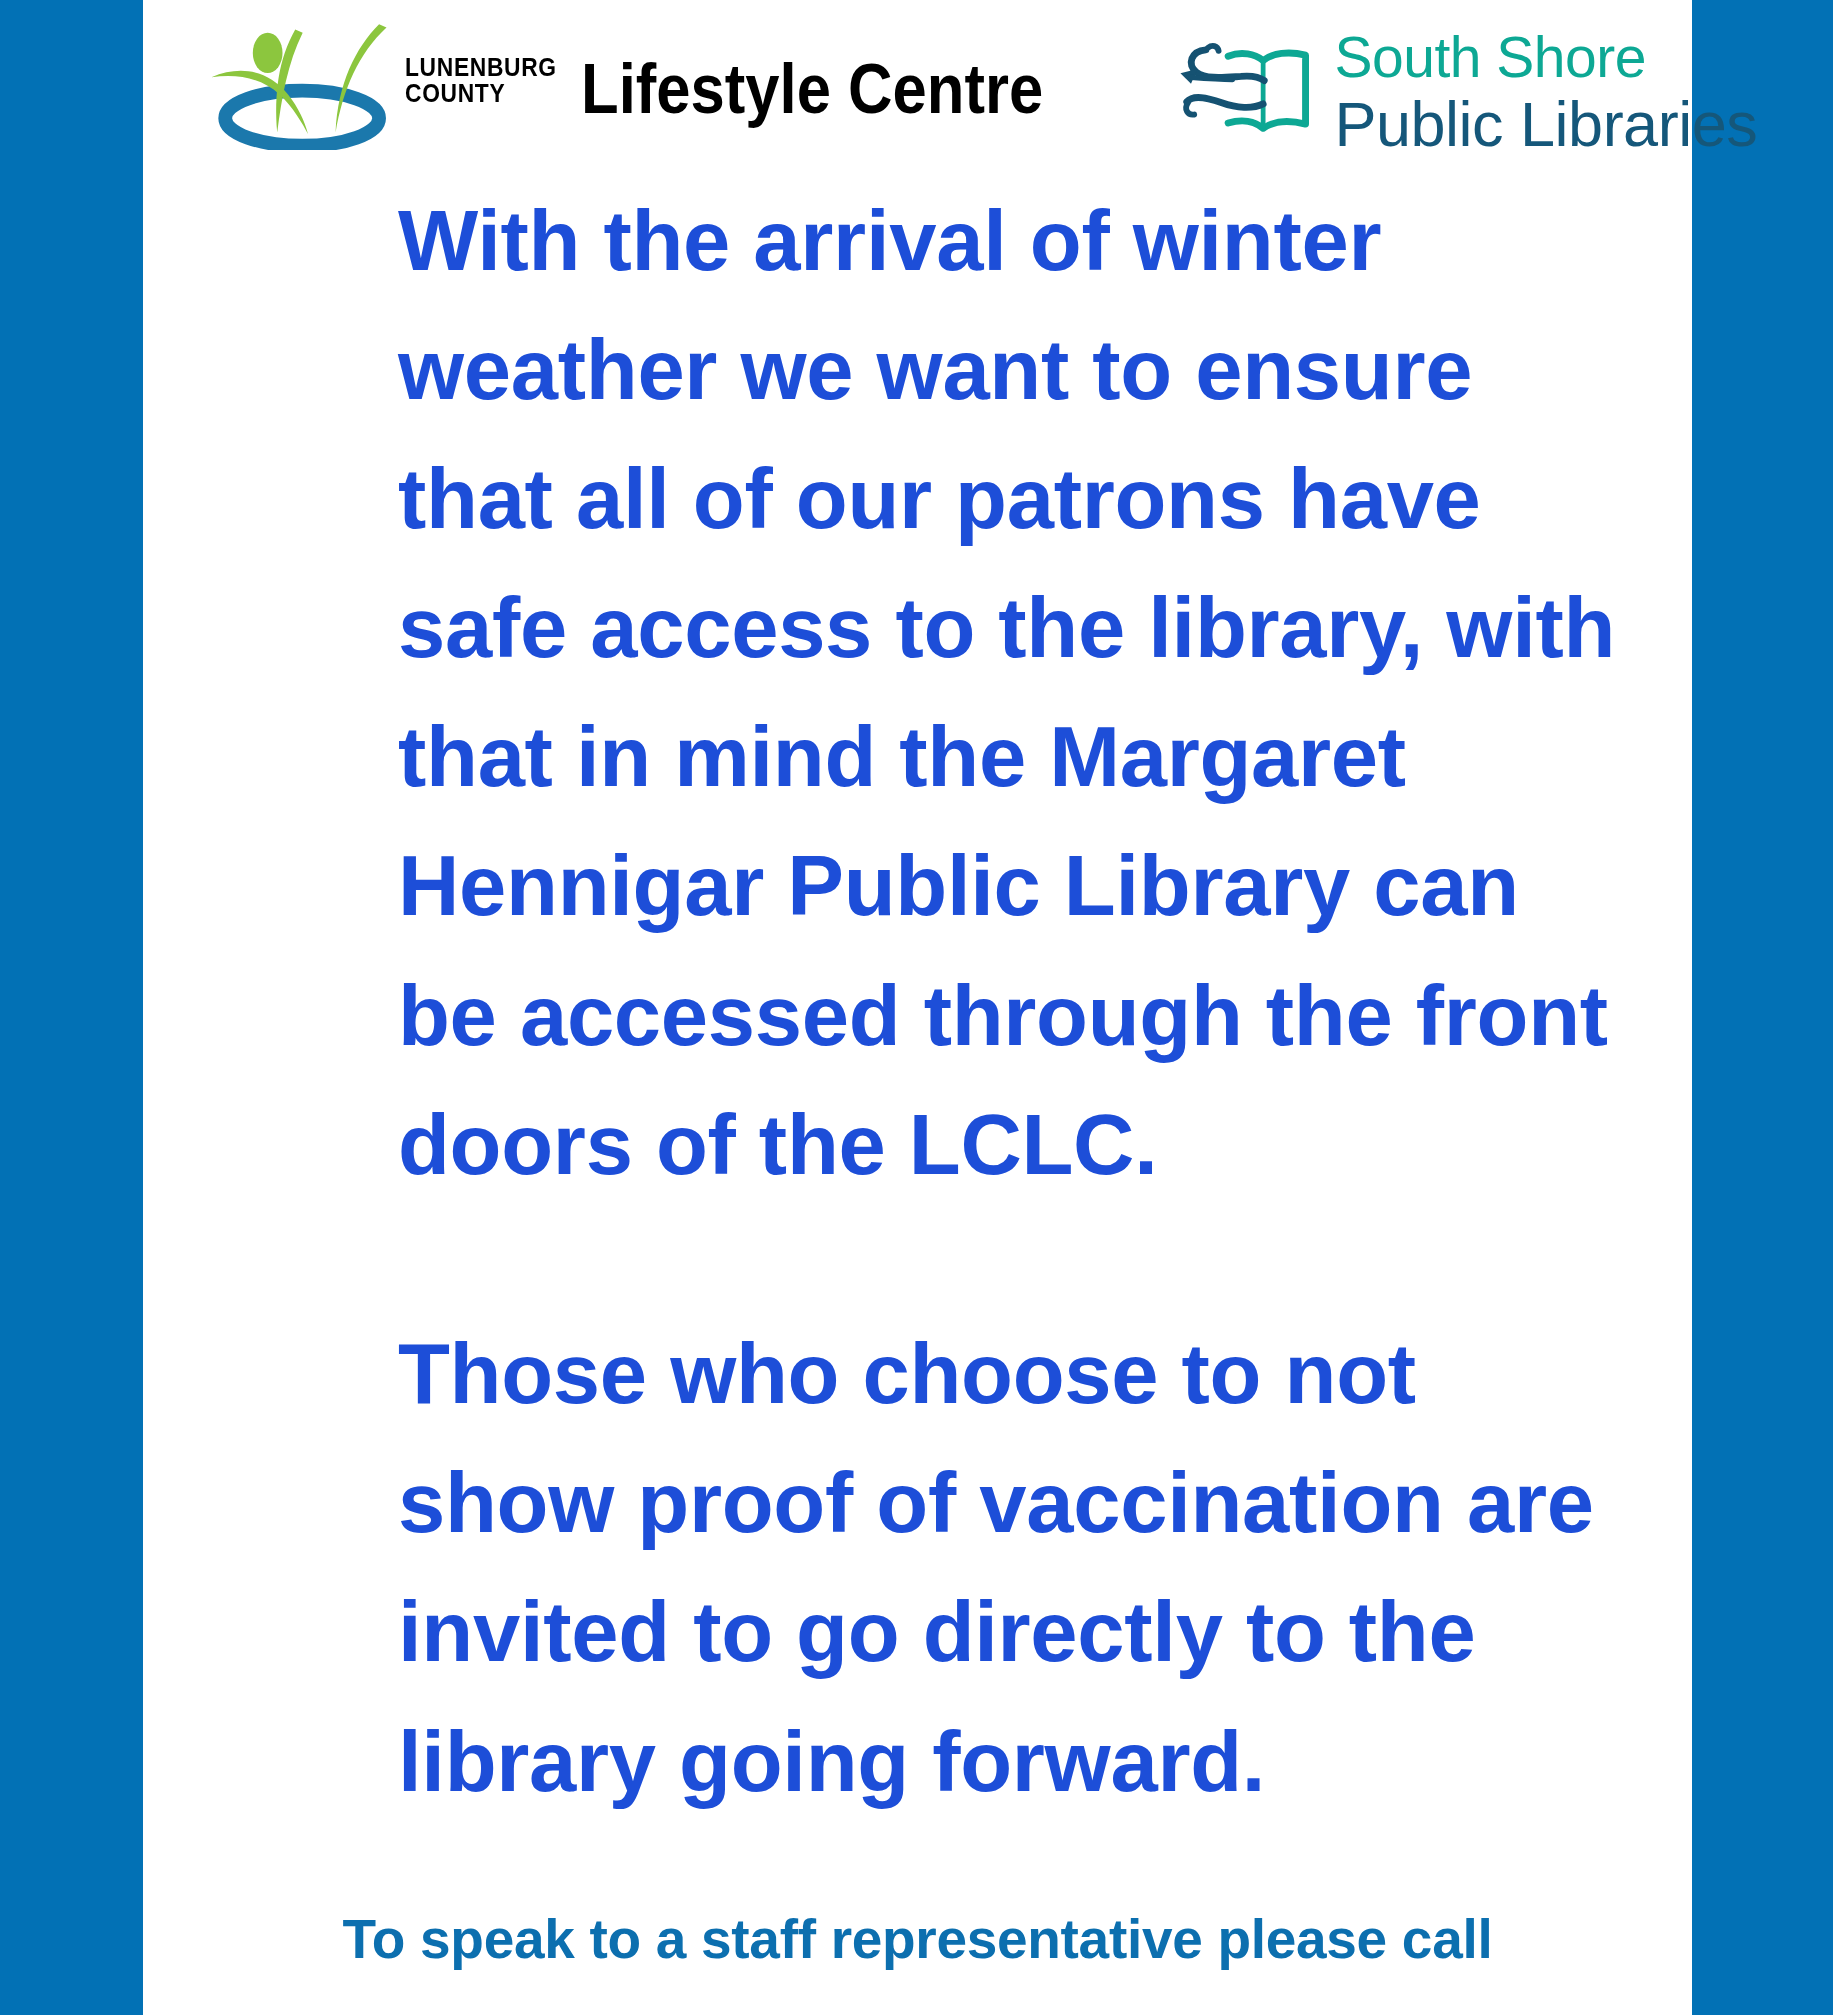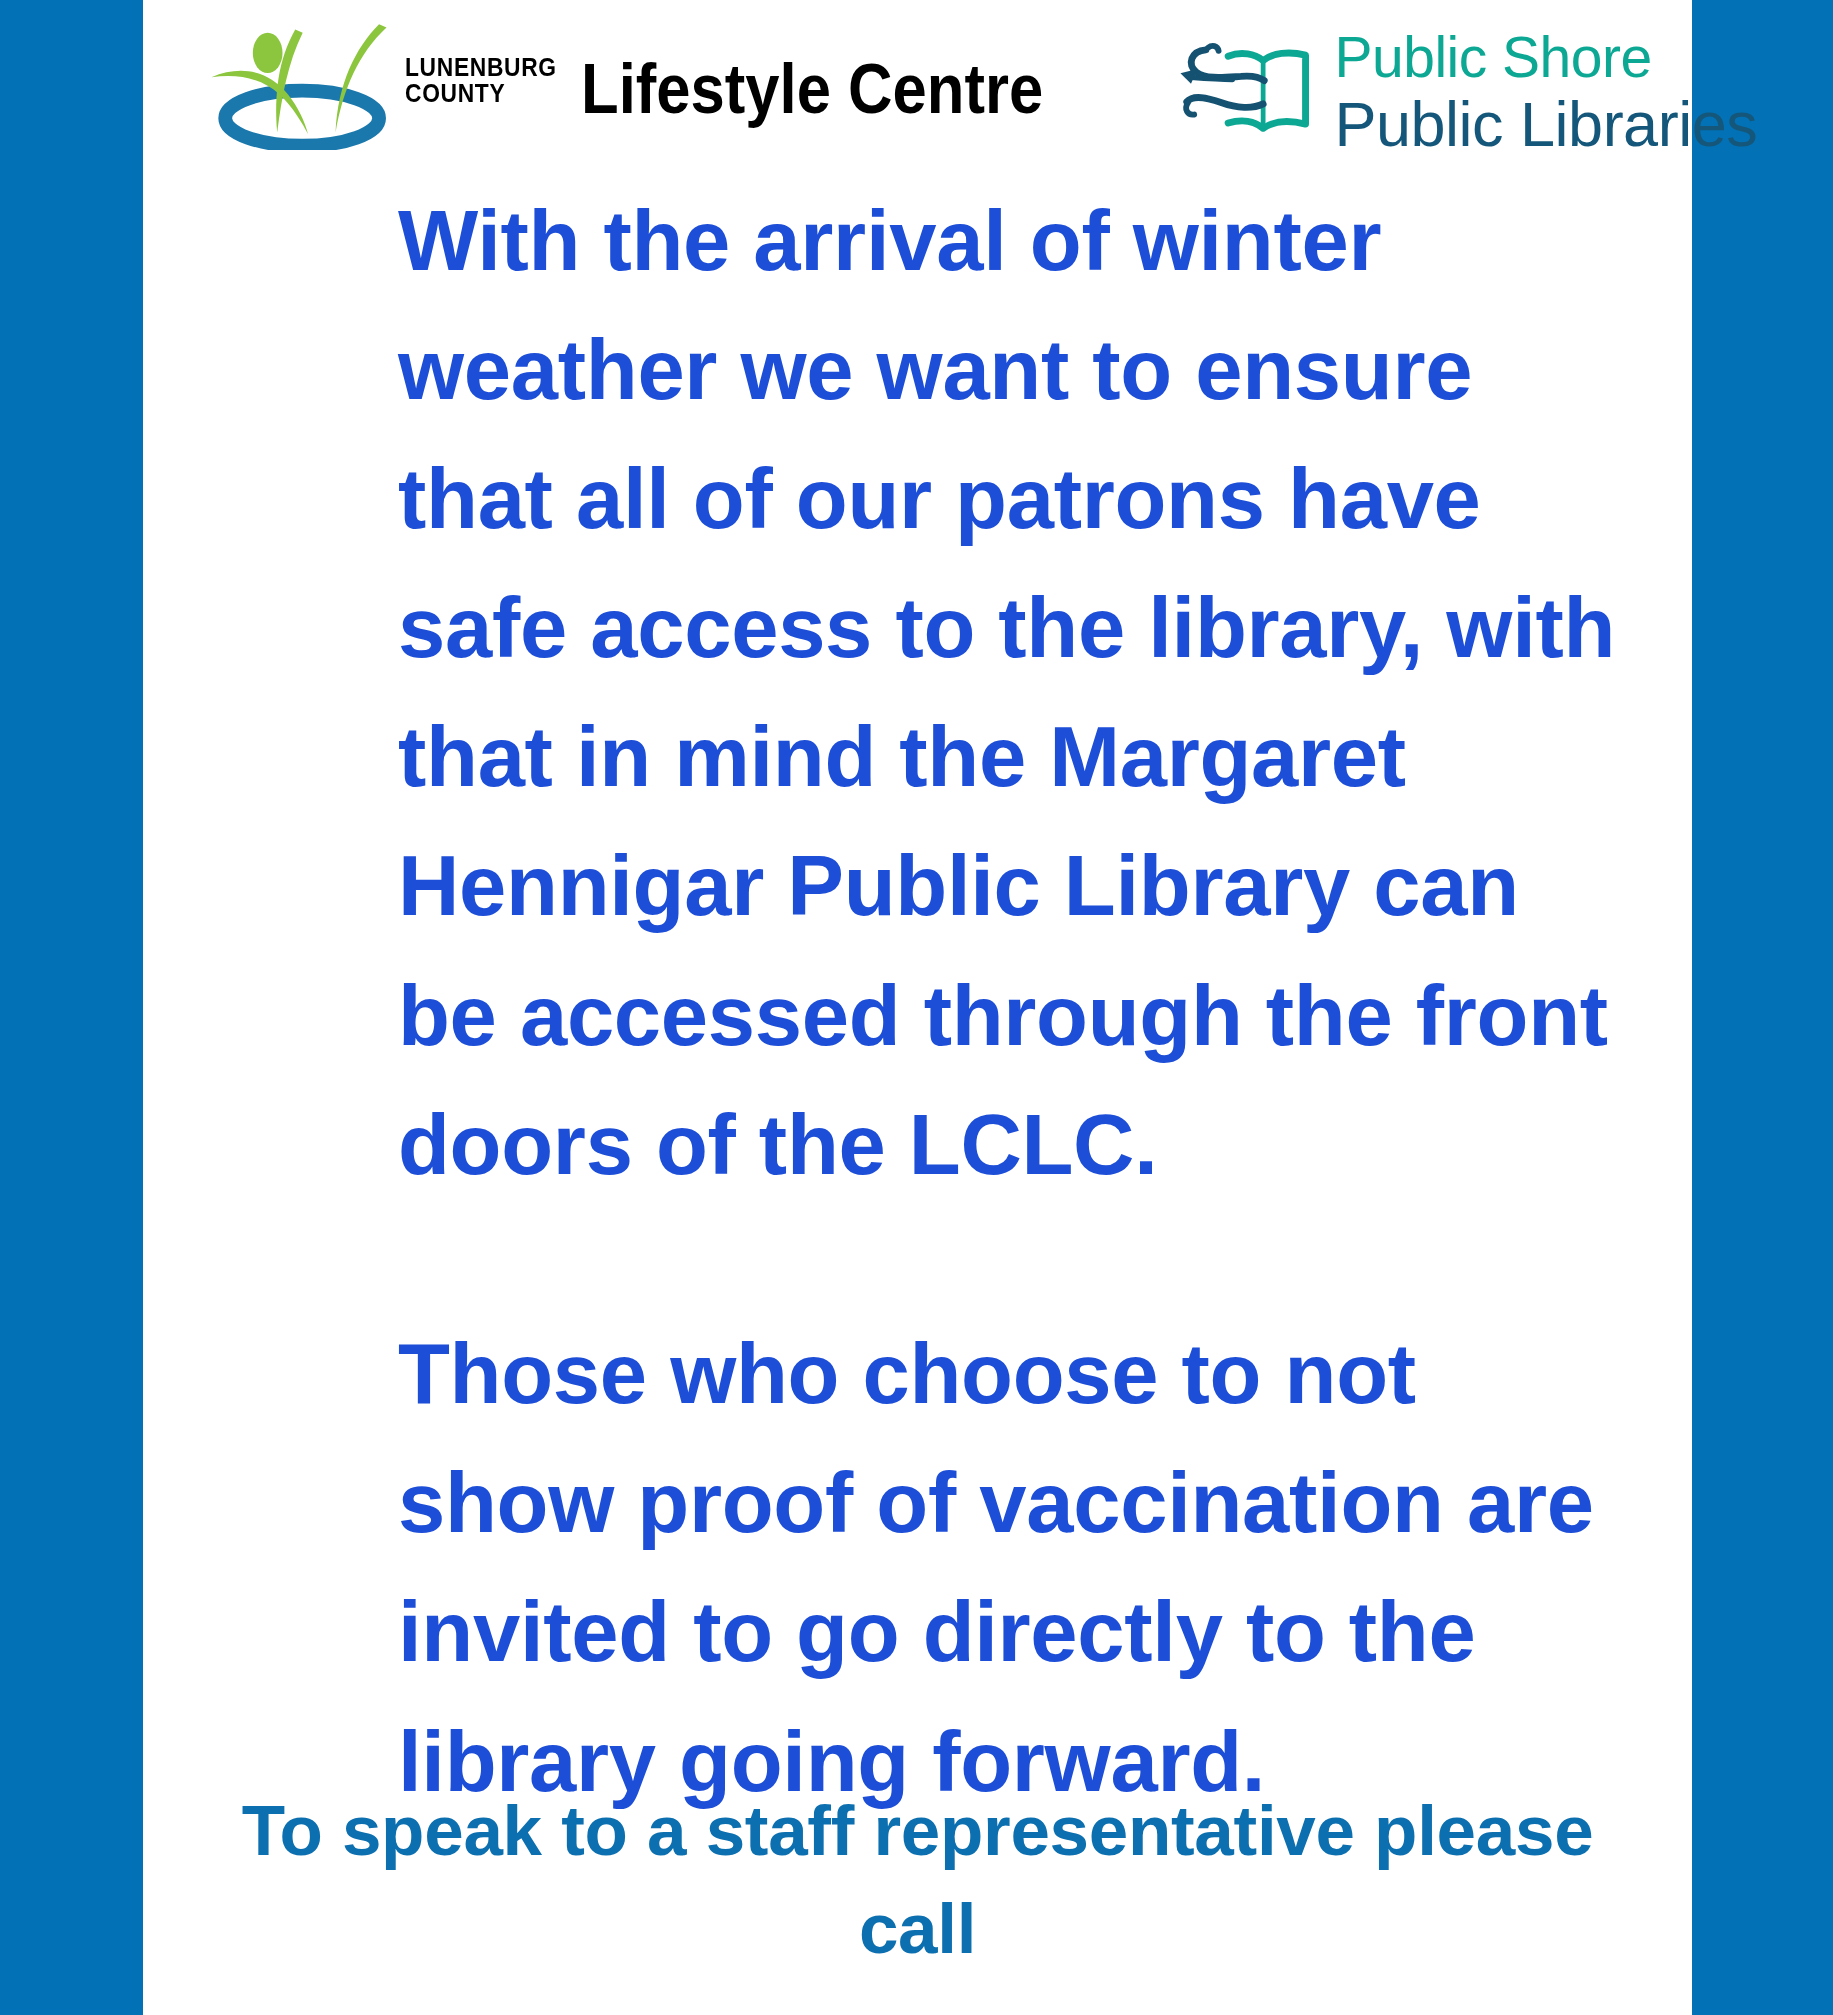--- a/index.html
+++ b/index.html
@@ -142,21 +142,21 @@
     left: 0;
     right: 0;
     bottom: 37px;
     text-align: center;
     padding: 0 64px;
     box-sizing: border-box;
   }
   .footer-line {
     font-family: "Liberation Sans", "DejaVu Sans", sans-serif;
     font-weight: bold;
-    font-size: 71px;
+    font-size: 55px;
     line-height: 1.38;
     color: #0C6FAF;
     margin: 0;
     letter-spacing: -0.3px;
   }
 </style>
 </head>
 <body>
 
 <div class="poster">
@@ -201,21 +201,21 @@
             <path d="M58,28 C30,30 22,56 40,70 C58,84 92,80 124,78
                      C146,76 160,80 168,86" fill="none" stroke="#155272" stroke-width="13" stroke-linecap="round"></path>
             <path d="M62,24 C70,18 80,20 82,30" fill="none" stroke="#155272" stroke-width="11" stroke-linecap="round"></path>
             <path d="M10,72 L42,64 L30,92 Z" fill="#155272"></path>
             <path d="M30,80 C56,82 82,84 108,84" fill="none" stroke="#155272" stroke-width="10" stroke-linecap="round"></path>
             <path d="M22,126 C34,112 60,118 88,128 C116,138 146,140 166,130" fill="none" stroke="#155272" stroke-width="13" stroke-linecap="round"></path>
             <path d="M24,128 C16,140 24,152 36,150" fill="none" stroke="#155272" stroke-width="11" stroke-linecap="round"></path>
           </svg>
         </span>
         <span class="logo-sspl-words">
-          <span class="sspl-line1">Public Shore</span>
+          <span class="sspl-line1">South Shore</span>
           <span class="sspl-line2">Public Libraries</span>
         </span>
       </div>
 
     </div>
 
     <div class="body-copy">
       <p class="body-para">With the arrival of winter weather we want to ensure that all of our patrons have safe access to the library, with that in mind the Margaret Hennigar Public Library can be accessed through the front doors of the LCLC.</p>
       <div class="para-gap"></div>
       <p class="body-para">Those who choose to not show proof of vaccination are invited to go directly to the library going forward.</p>

